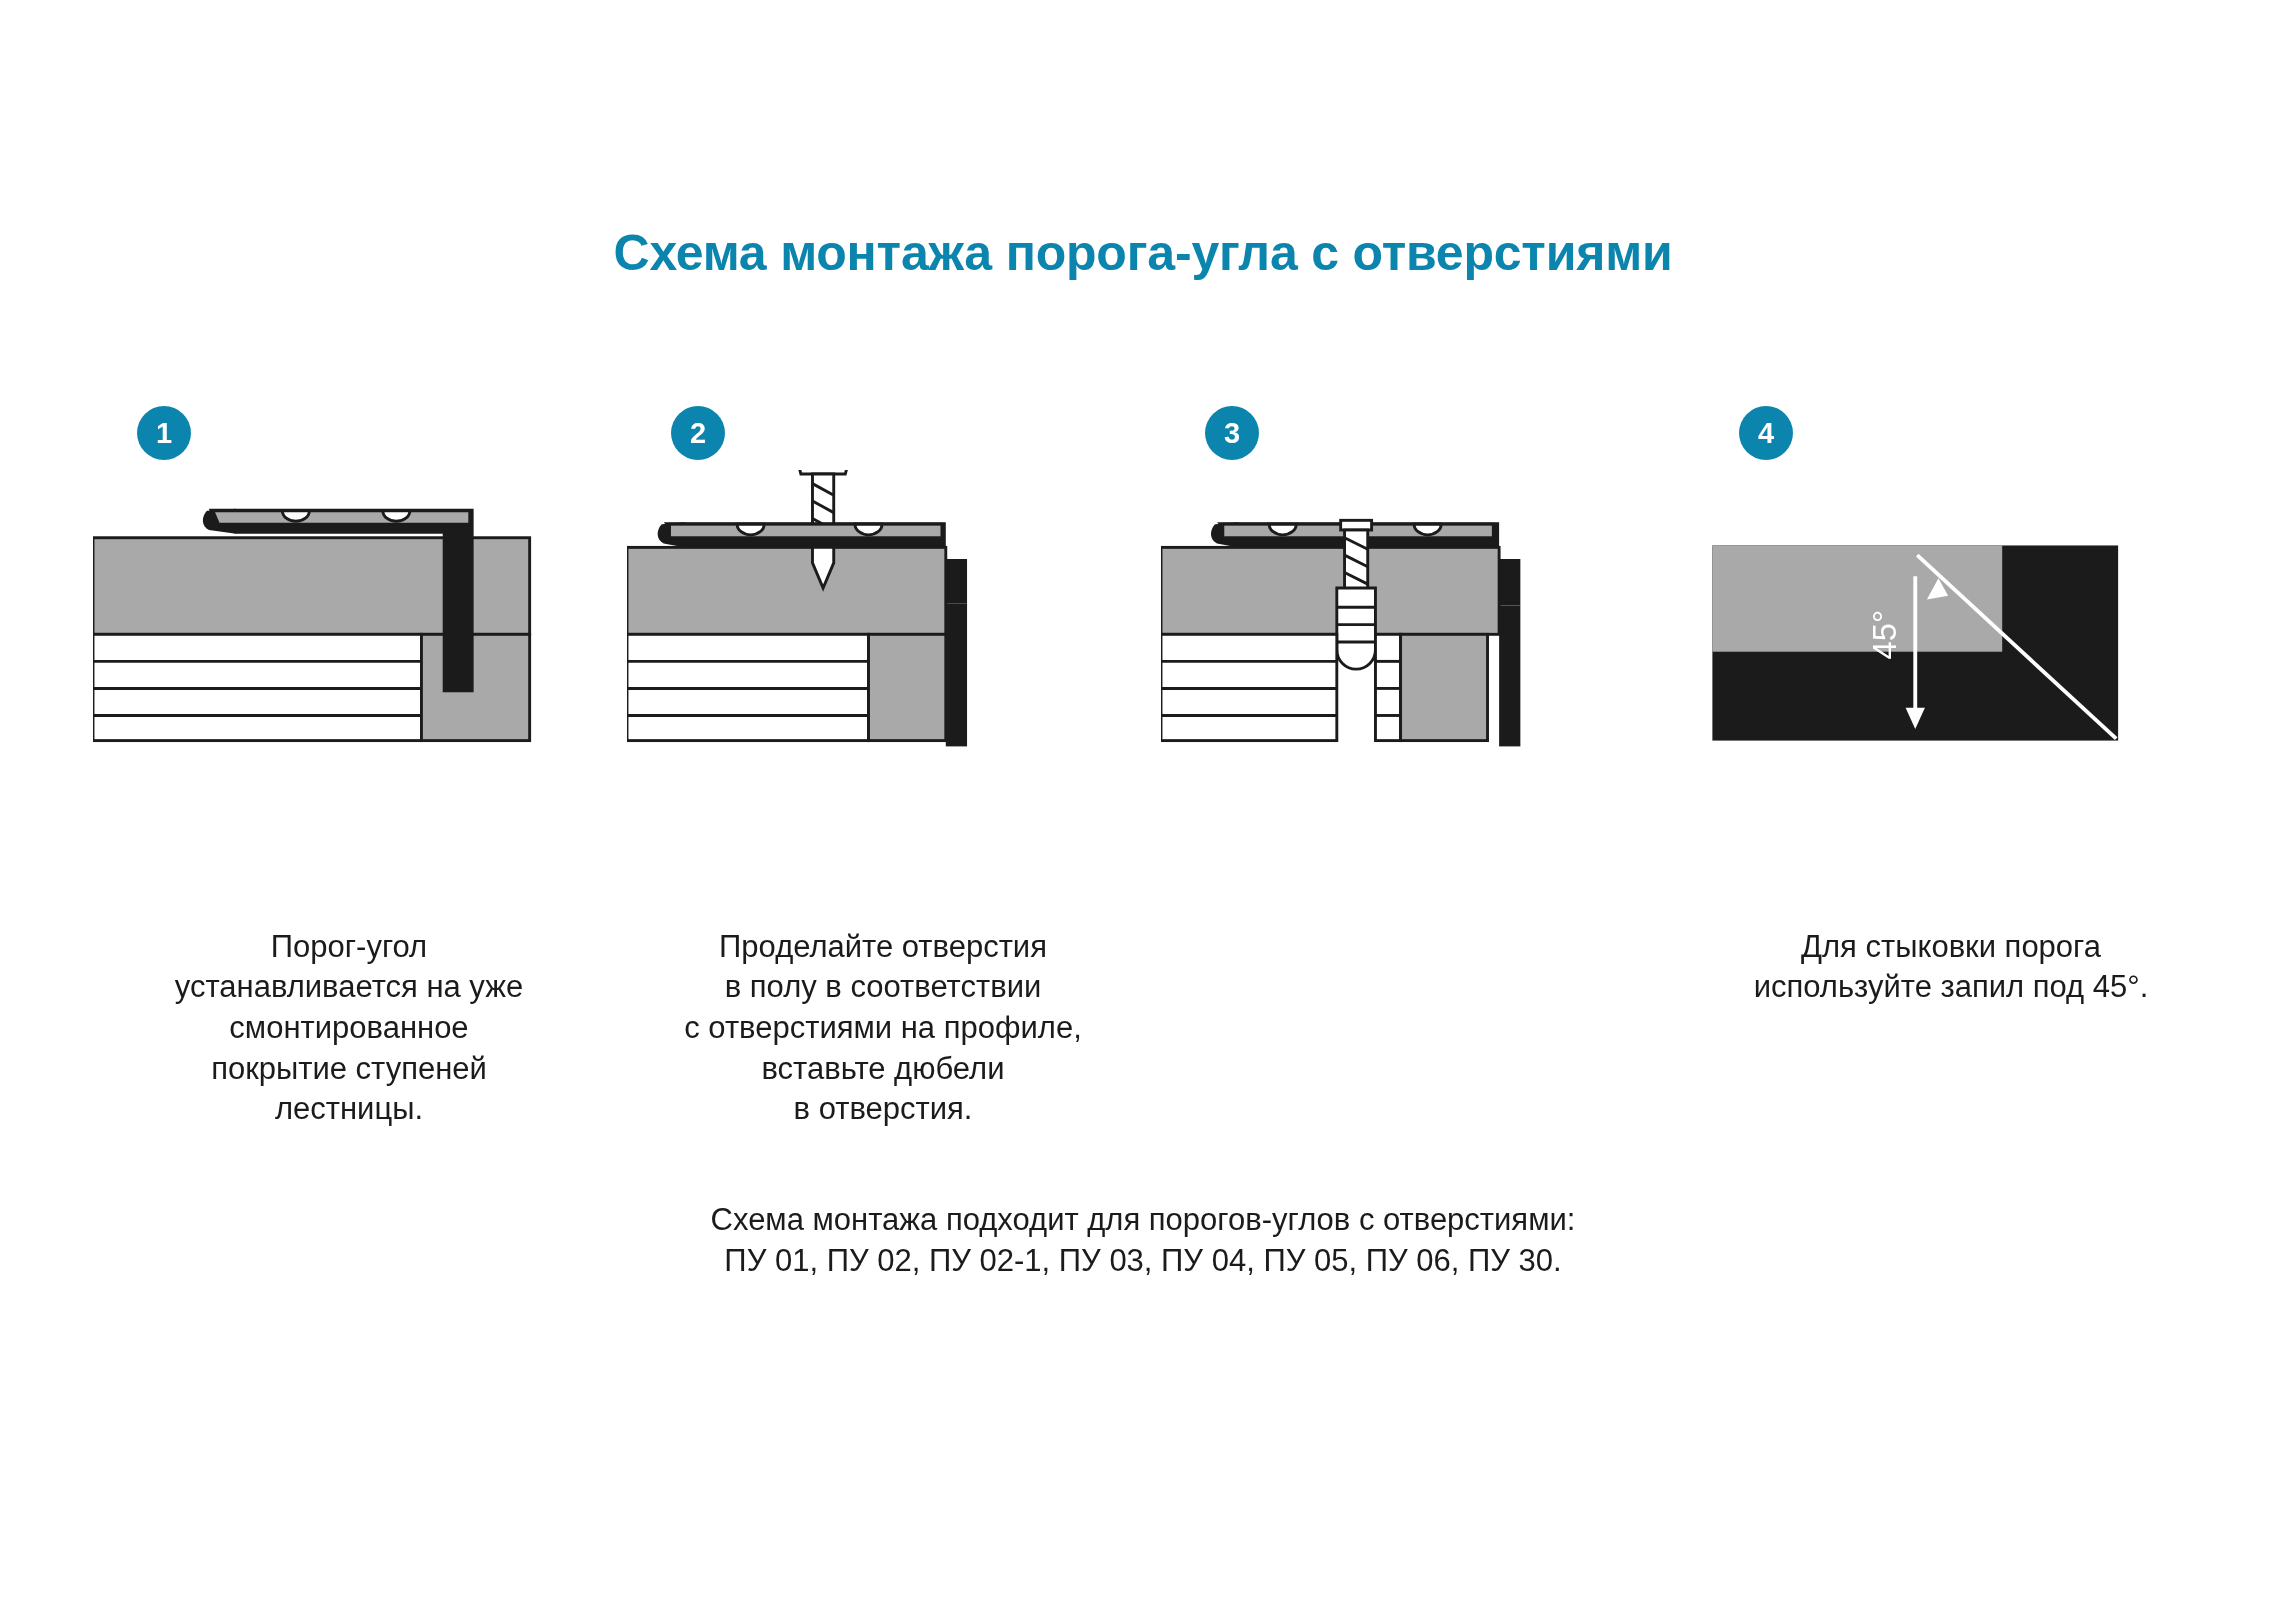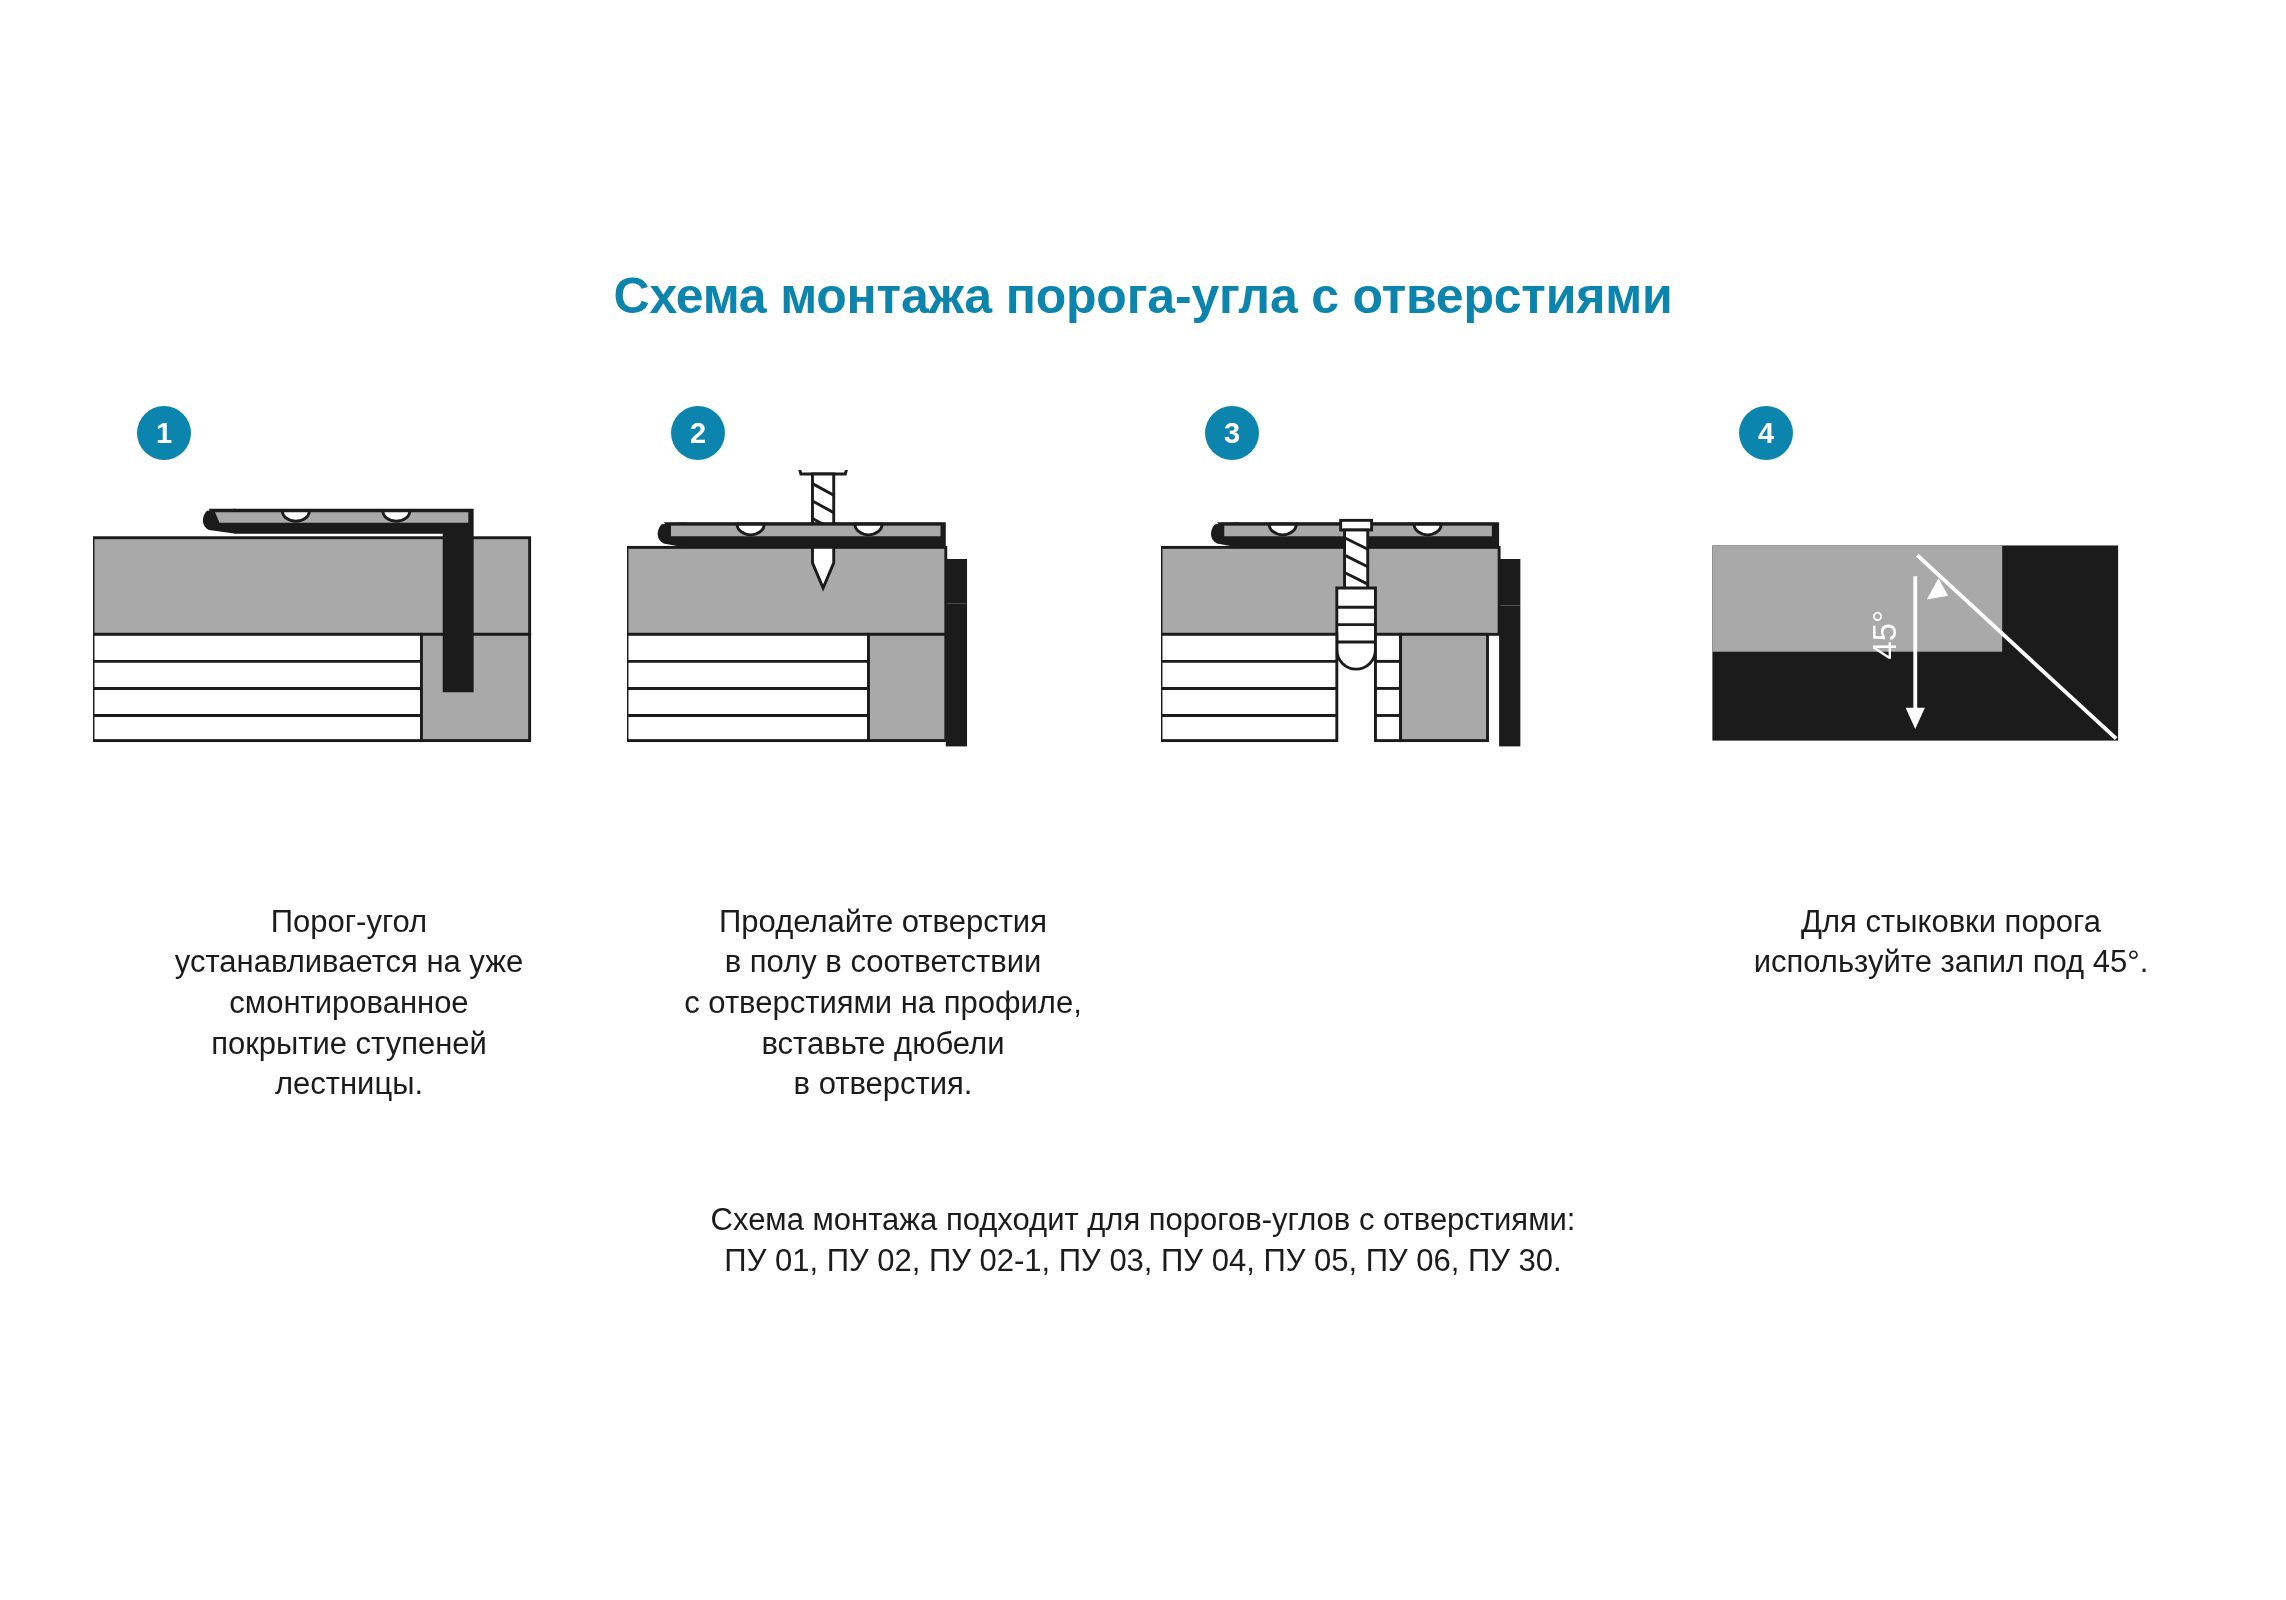--- a/index.html
+++ b/index.html
@@ -23,21 +23,20 @@
   .title {
     position: absolute;
     top: 224px;
     left: 0;
     width: 2286px;
     text-align: center;
     font-size: 50px;
     font-weight: bold;
     color: #0b85ad;
     letter-spacing: -0.2px;
-    margin-top: 43px;
   }
   .steps {
     position: absolute;
     top: 406px;
     left: 93px;
     width: 2114px;
     display: flex;
     flex-direction: row;
     align-items: flex-start;
     justify-content: space-between;
@@ -65,21 +64,21 @@
     margin-top: 9.7px;
   }
   .art svg {
     display: block;
   }
   .caption {
     text-align: center;
     font-size: 31px;
     line-height: 1.31;
     color: #1b1b1b;
-    margin-top: 7px;
+    margin-top: 32px;
     padding: 0 9.7px;
     white-space: pre-line;
   }
   .footer {
     position: absolute;
     top: 1200px;
     left: 0;
     width: 2286px;
     text-align: center;
     font-size: 31px;

